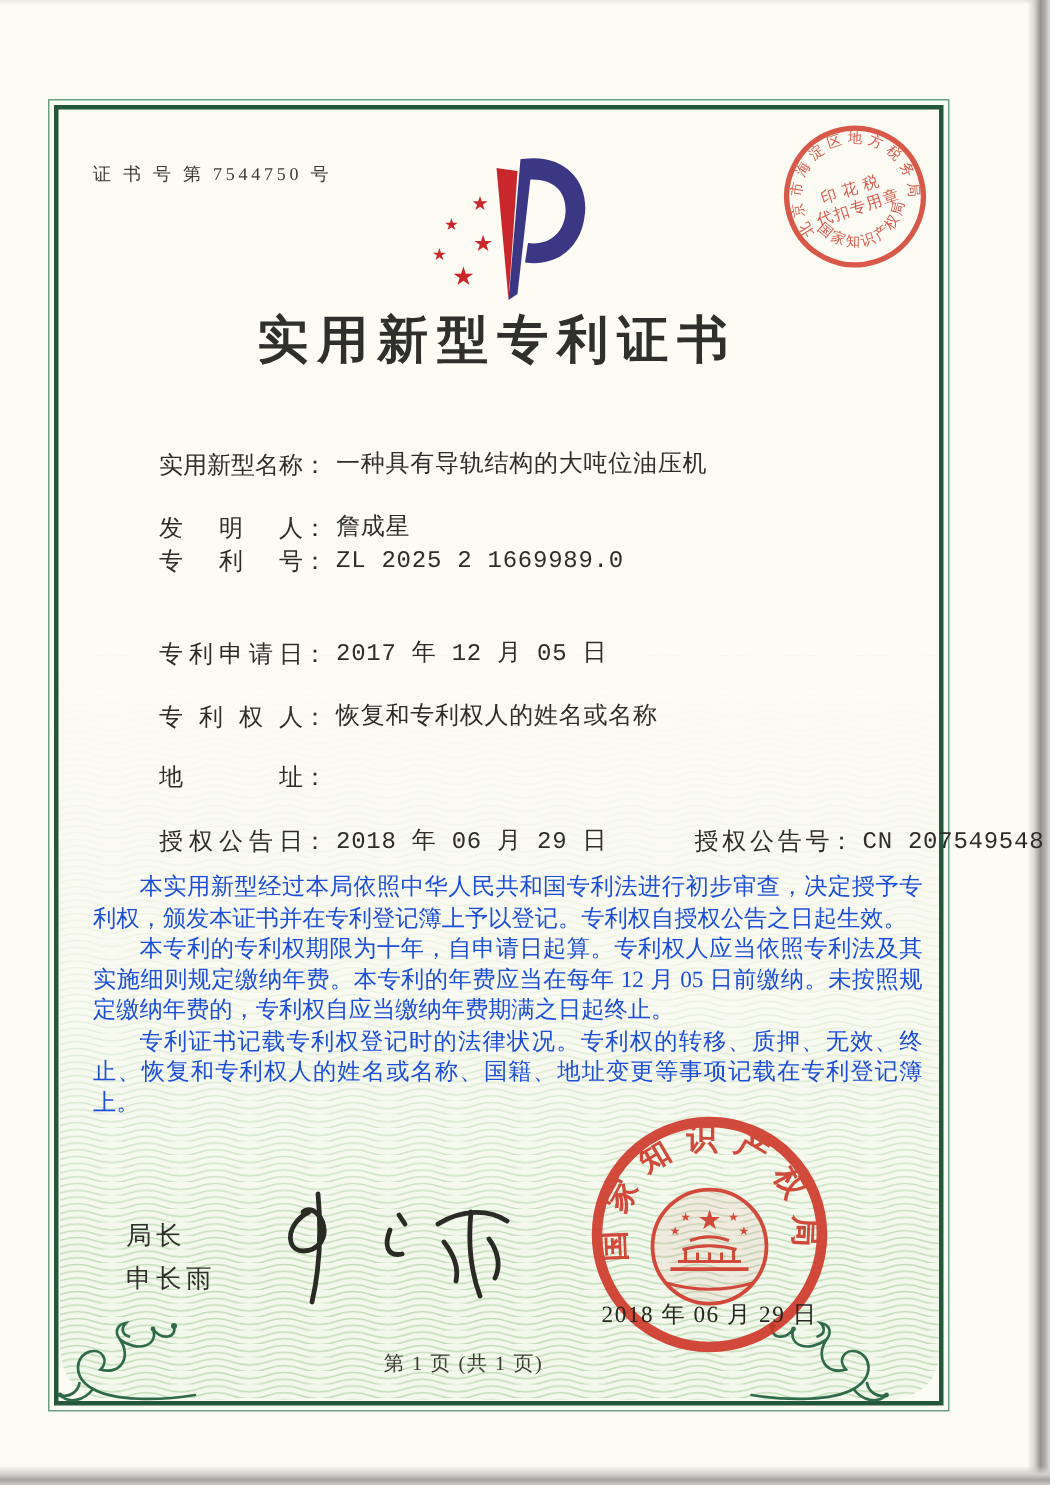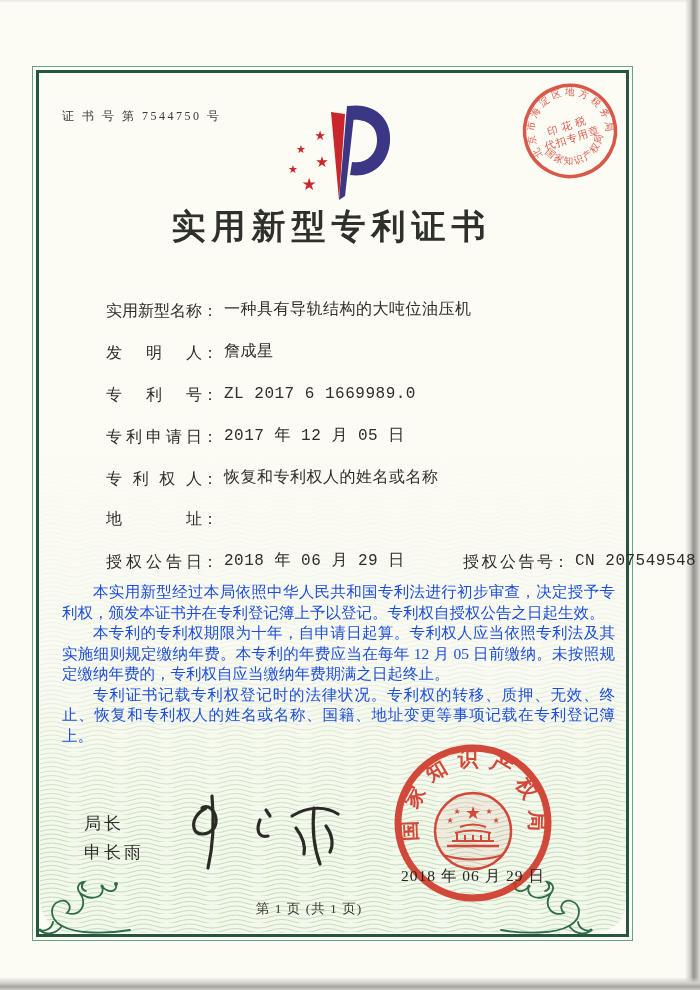--- a/index.html
+++ b/index.html
@@ -141,24 +141,24 @@
 <div class="abs field-row" style="top:300px">
   <span class="flabel">实用新型名称</span>
     <span class="fcolon">：</span>
     <span class="fvalue">一种具有导轨结构的大吨位油压机</span>
 </div>
 <div class="abs field-row" style="top:342px">
   <span class="flabel">发明人</span>
     <span class="fcolon">：</span>
     <span class="fvalue">詹成星</span>
 </div>
-<div class="abs field-row" style="top:384px">
+<div class="abs field-row" style="top:364px">
   <span class="flabel">专利号</span>
     <span class="fcolon">：</span>
-    <span class="fvalue">ZL 2017 6 1669989.0</span>
+    <span class="fvalue">ZL 2025 2 1669989.0</span>
 </div>
 <div class="abs field-row" style="top:426px">
   <span class="flabel">专利申请日</span>
     <span class="fcolon">：</span>
     <span class="fvalue">2017 年 12 月 05 日</span>
 </div>
 <div class="abs field-row" style="top:468px">
   <span class="flabel">专利权人</span>
     <span class="fcolon">：</span>
     <span class="fvalue">恢复和专利权人的姓名或名称</span>

